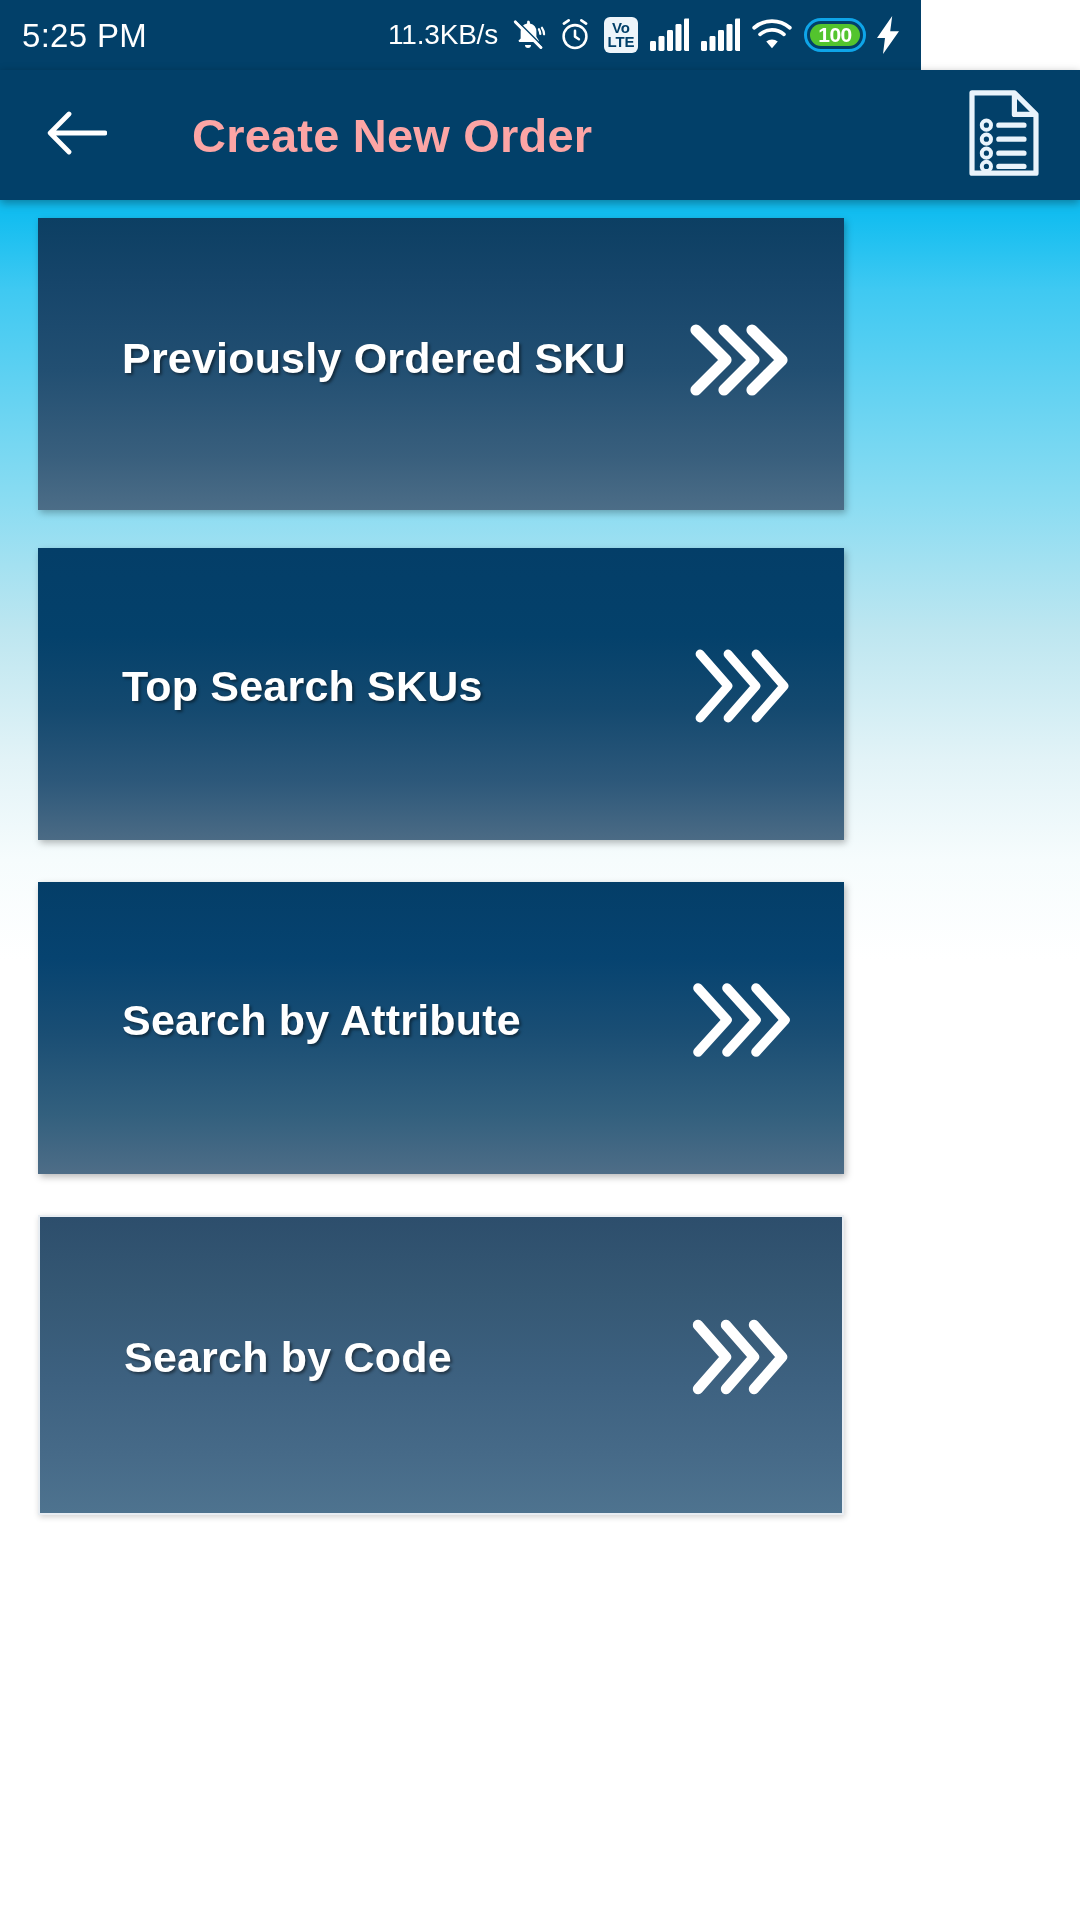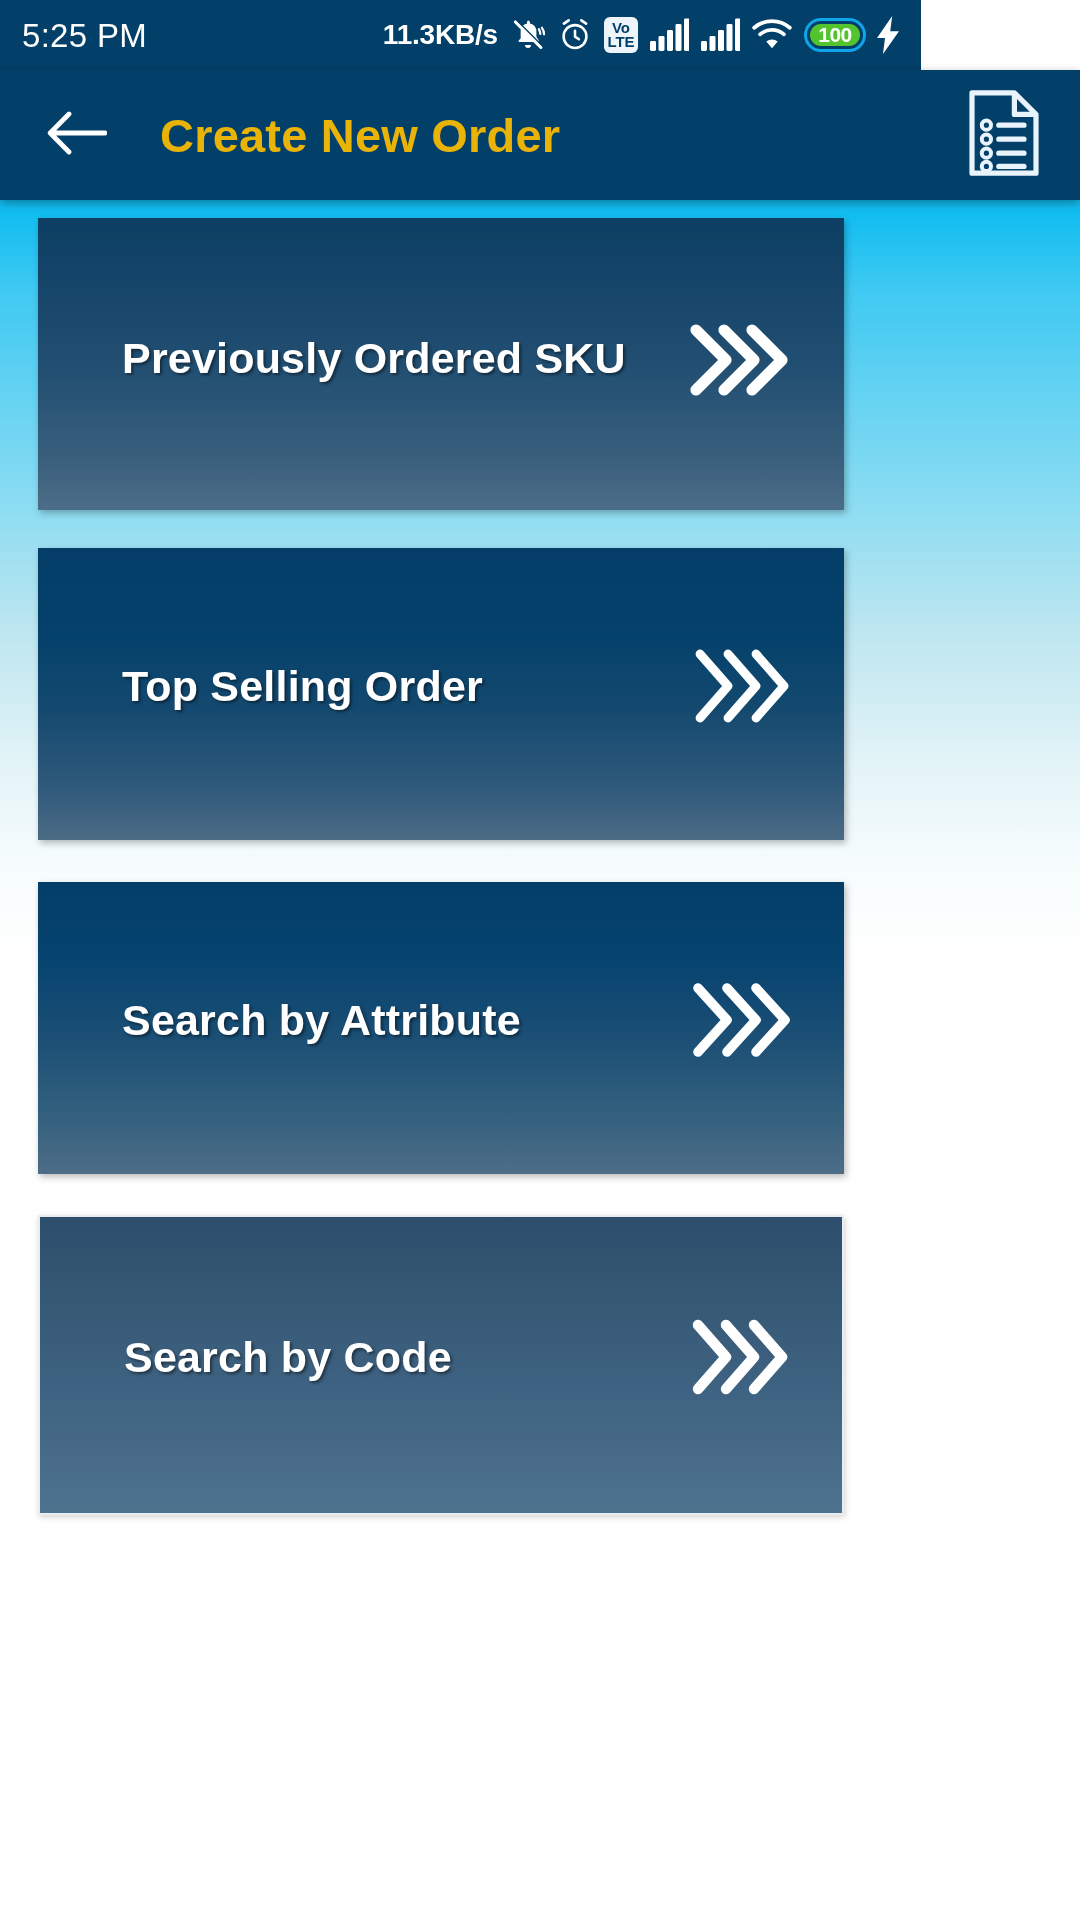--- a/index.html
+++ b/index.html
@@ -20,21 +20,21 @@
   }
   #status-time{
     color:#ffffff; font-size:33px; font-weight:400;
     letter-spacing:.3px; line-height:1;
   }
   #status-right{
     margin-left:auto;
     display:flex; align-items:center; gap:11px;
   }
   #net-speed{
-    color:#ffffff; font-size:28px; font-weight:700;
+    color:#ffffff; font-size:28px; font-weight:400;
     letter-spacing:-.2px; margin-right:1px;
   }
   .sb-ico{ display:block; }
 
   .volte-badge{
     width:34px; height:36px; border-radius:6px;
     background:#eef5fa;
     color:#024069;
     display:flex; flex-direction:column;
     align-items:center; justify-content:center;
@@ -68,24 +68,24 @@
     padding:0 34px 0 42px;
     box-shadow:0 3px 9px rgba(0,0,0,.35);
     z-index:5;
   }
   #back-button{
     width:70px; height:70px;
     display:flex; align-items:center; justify-content:center;
     flex:0 0 auto;
   }
   #app-title{
-    color:#eab308;
+    color:#fca5a5;
     font-size:47px; font-weight:700;
     letter-spacing:.2px;
-    margin-left:48px;
+    margin-left:80px;
   }
   #orders-doc-button{
     margin-left:auto;
     width:84px; height:96px;
     display:flex; align-items:center; justify-content:center;
   }
 
   
   #content{
     position:absolute; top:200px; left:0;
@@ -266,21 +266,21 @@
         <g fill="none" stroke="#ffffff" stroke-width="5.6" stroke-linecap="round" stroke-linejoin="round">
           <path d="M4 4 19 19 4 34"></path>
           <path d="M18 4 33 19 18 34"></path>
           <path d="M32 4 47 19 32 34"></path>
         </g>
       </svg>
     </span>
   </div>
 
   <div class="card" id="card-top">
-    <span class="card-label">Top Selling Order</span>
+    <span class="card-label">Top Search SKUs</span>
     <span class="card-arrow">
       <svg width="104" height="80" viewBox="0 0 52 40">
         <g fill="none" stroke="#ffffff" stroke-width="4.4" stroke-linecap="round" stroke-linejoin="round">
           <path d="M4 4 18 20 4 36"></path>
           <path d="M18 4 32 20 18 36"></path>
           <path d="M32 4 46 20 32 36"></path>
         </g>
       </svg>
     </span>
   </div>

